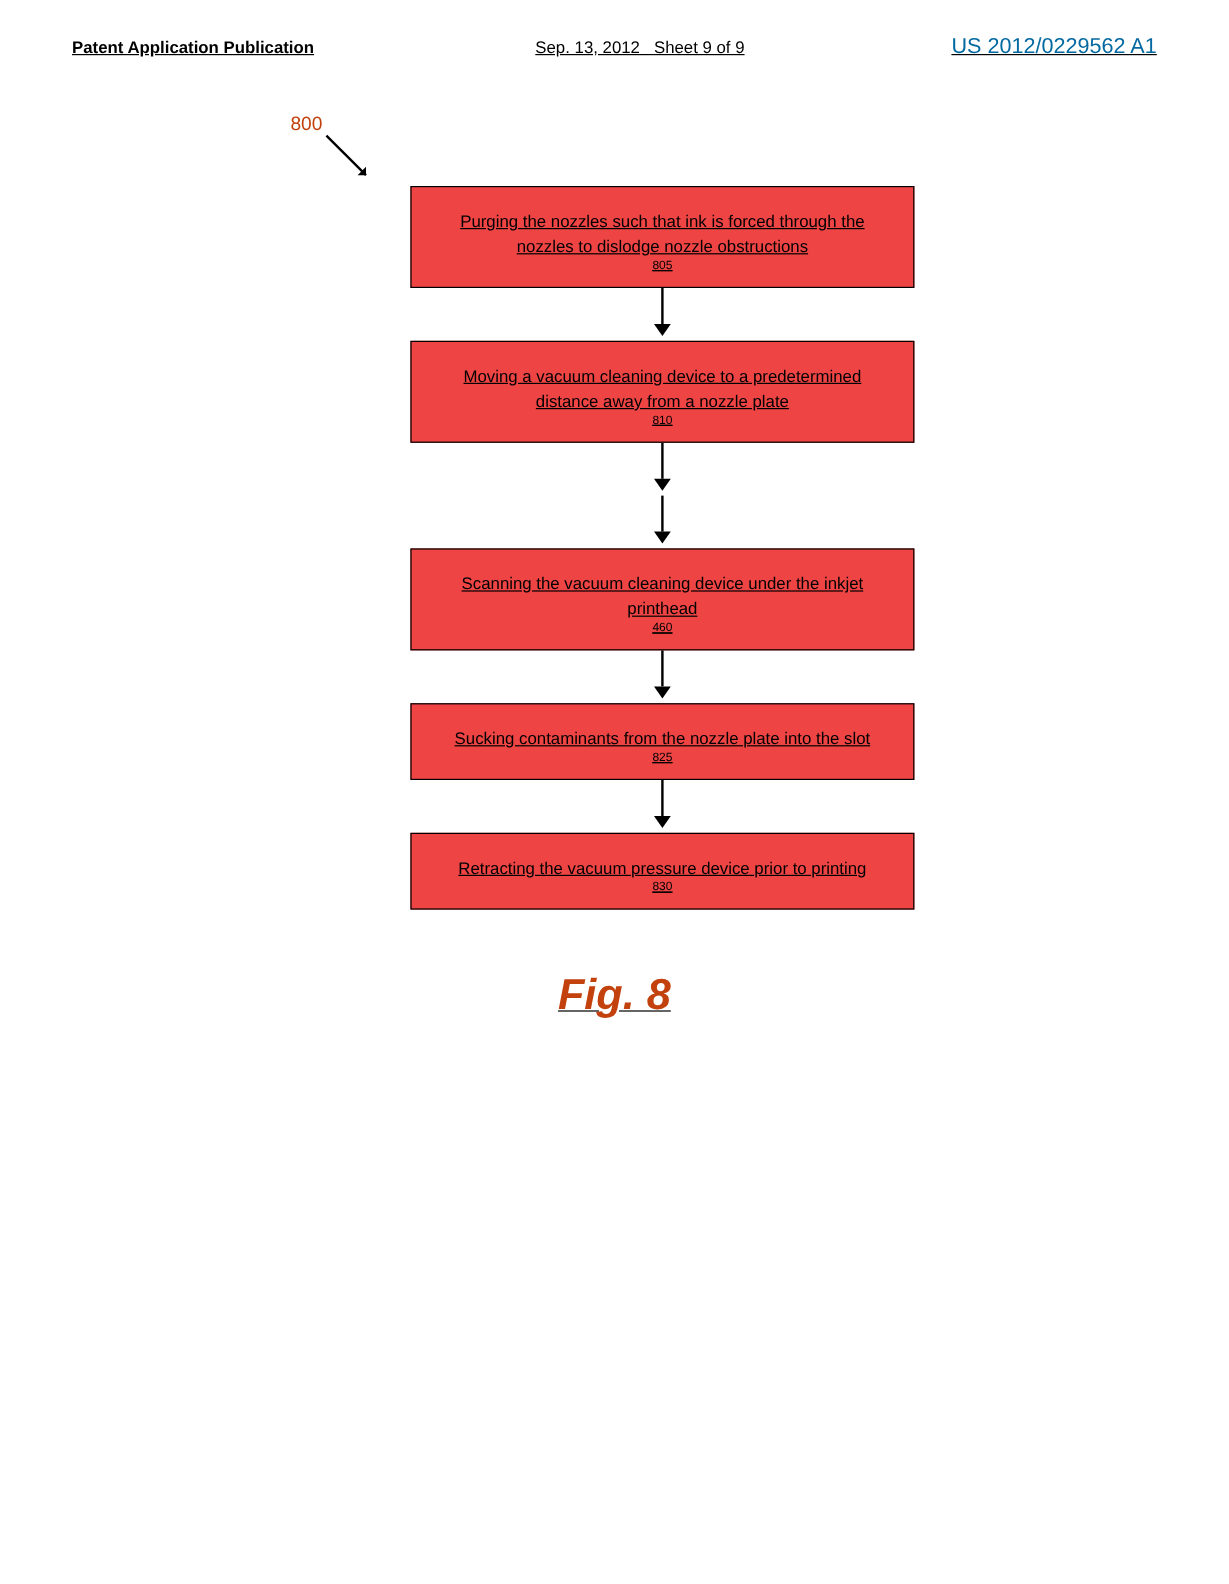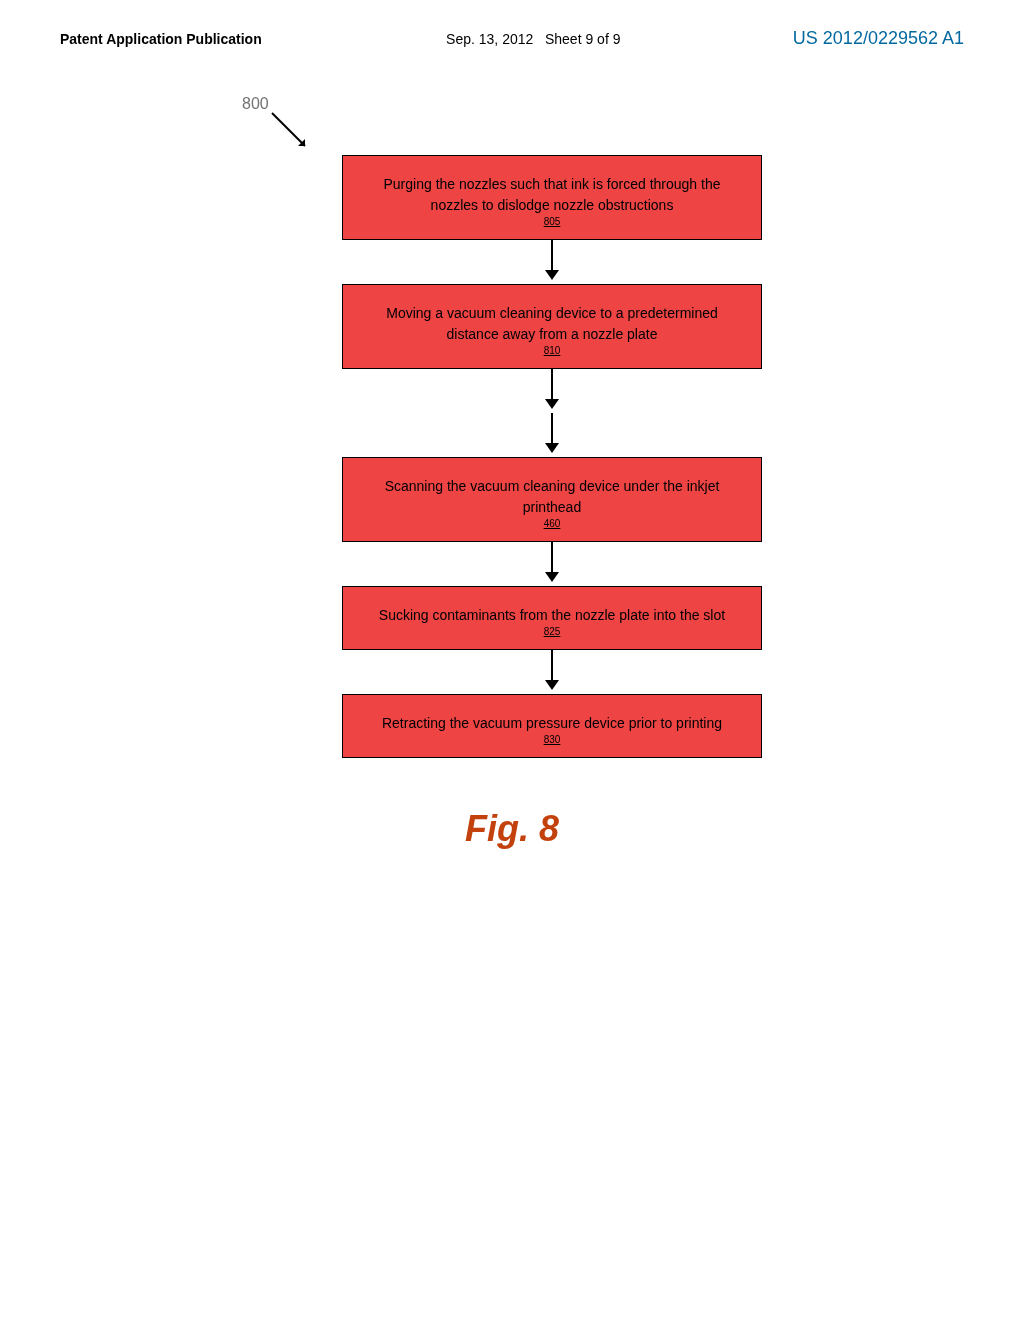--- a/index.html
+++ b/index.html
@@ -10,20 +10,21 @@
       min-height: 1320px;
       position: relative;
     }
 
     .page {
       width: 1024px;
       min-height: 1320px;
       background: #fff;
       padding: 0;
       position: relative;
+      text-decoration: underline;
     }
 
     
     .header {
       display: flex;
       justify-content: space-between;
       align-items: center;
       padding: 28px 60px 16px 60px;
       border-bottom: none;
     }
@@ -130,21 +131,21 @@
     <div class="header-center">
       <span>Sep. 13, 2012</span>&nbsp;&nbsp;
       <span>Sheet 9 of 9</span>
     </div>
     <div class="header-right">US 2012/0229562 A1</div>
   </div>
 
   <div class="main-content">
 
     <div style="position: relative; width: 560px; margin-left: 20px;">
-      <div style="position: absolute; left: 0; top: 0; font-size: 16px; color: #737373;">800</div>
+      <div style="position: absolute; left: 0; top: 0; font-size: 16px; color: #c2410c;">800</div>
 
       <div style="position: absolute; left: 28px; top: 16px;">
         <svg width="40" height="40" viewBox="0 0 40 40">
           <line x1="2" y1="2" x2="35" y2="35" stroke="#000" stroke-width="2"></line>
           <polygon points="28,35 35,35 35,28" fill="#000"></polygon>
         </svg>
       </div>
 
       <div class="flowchart">
 

